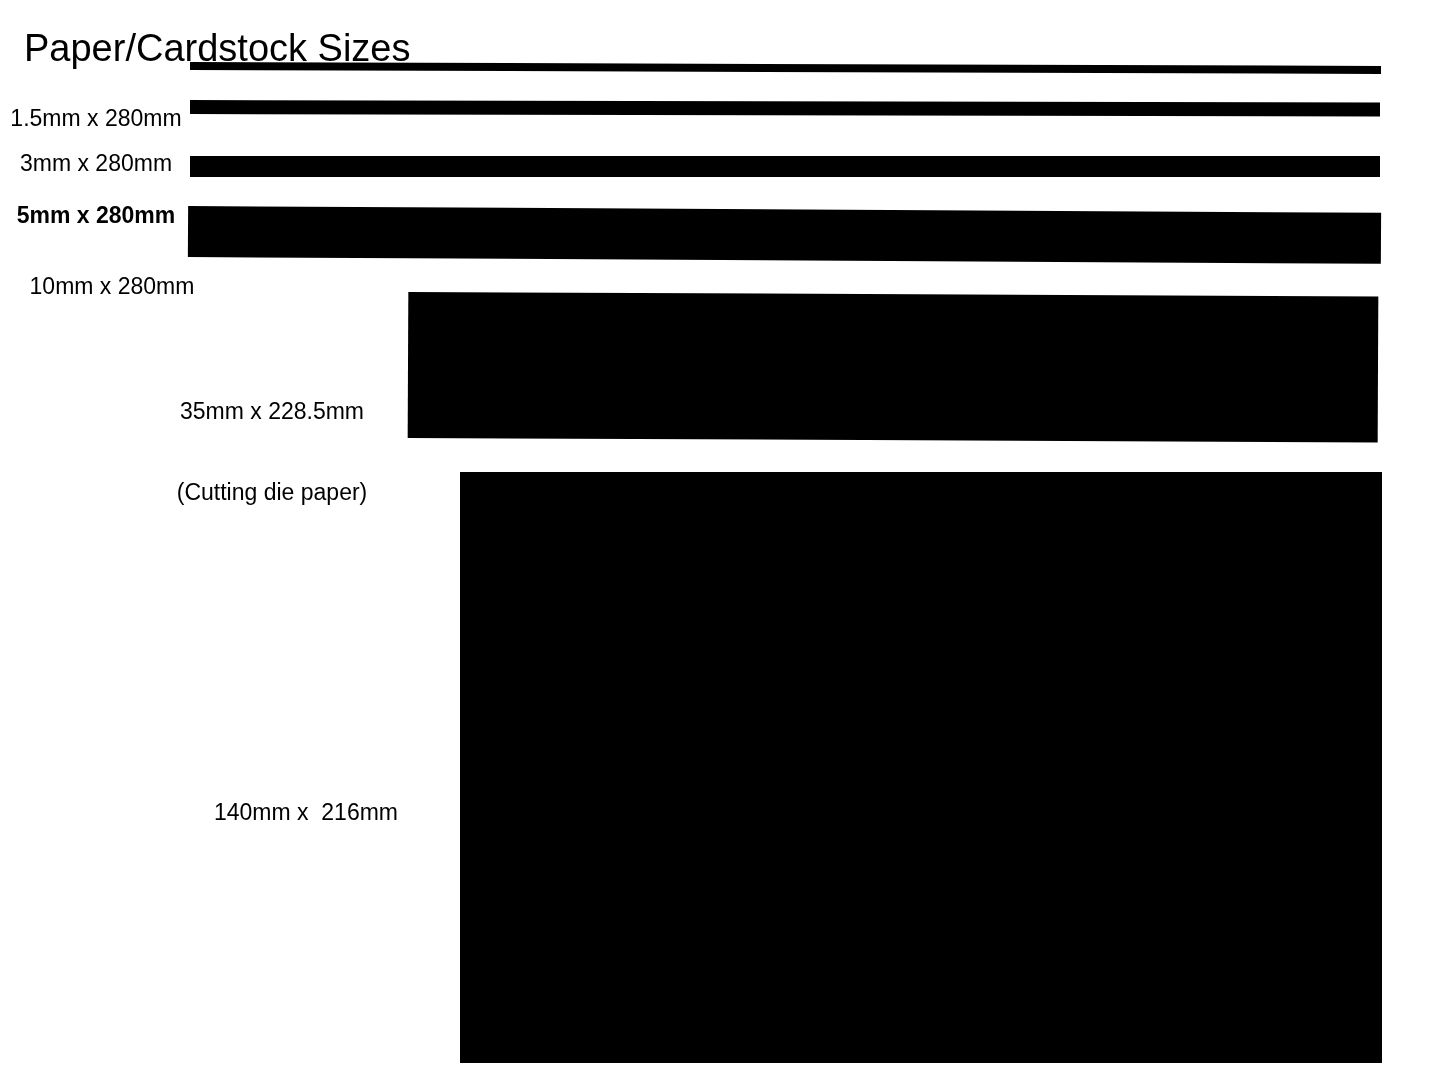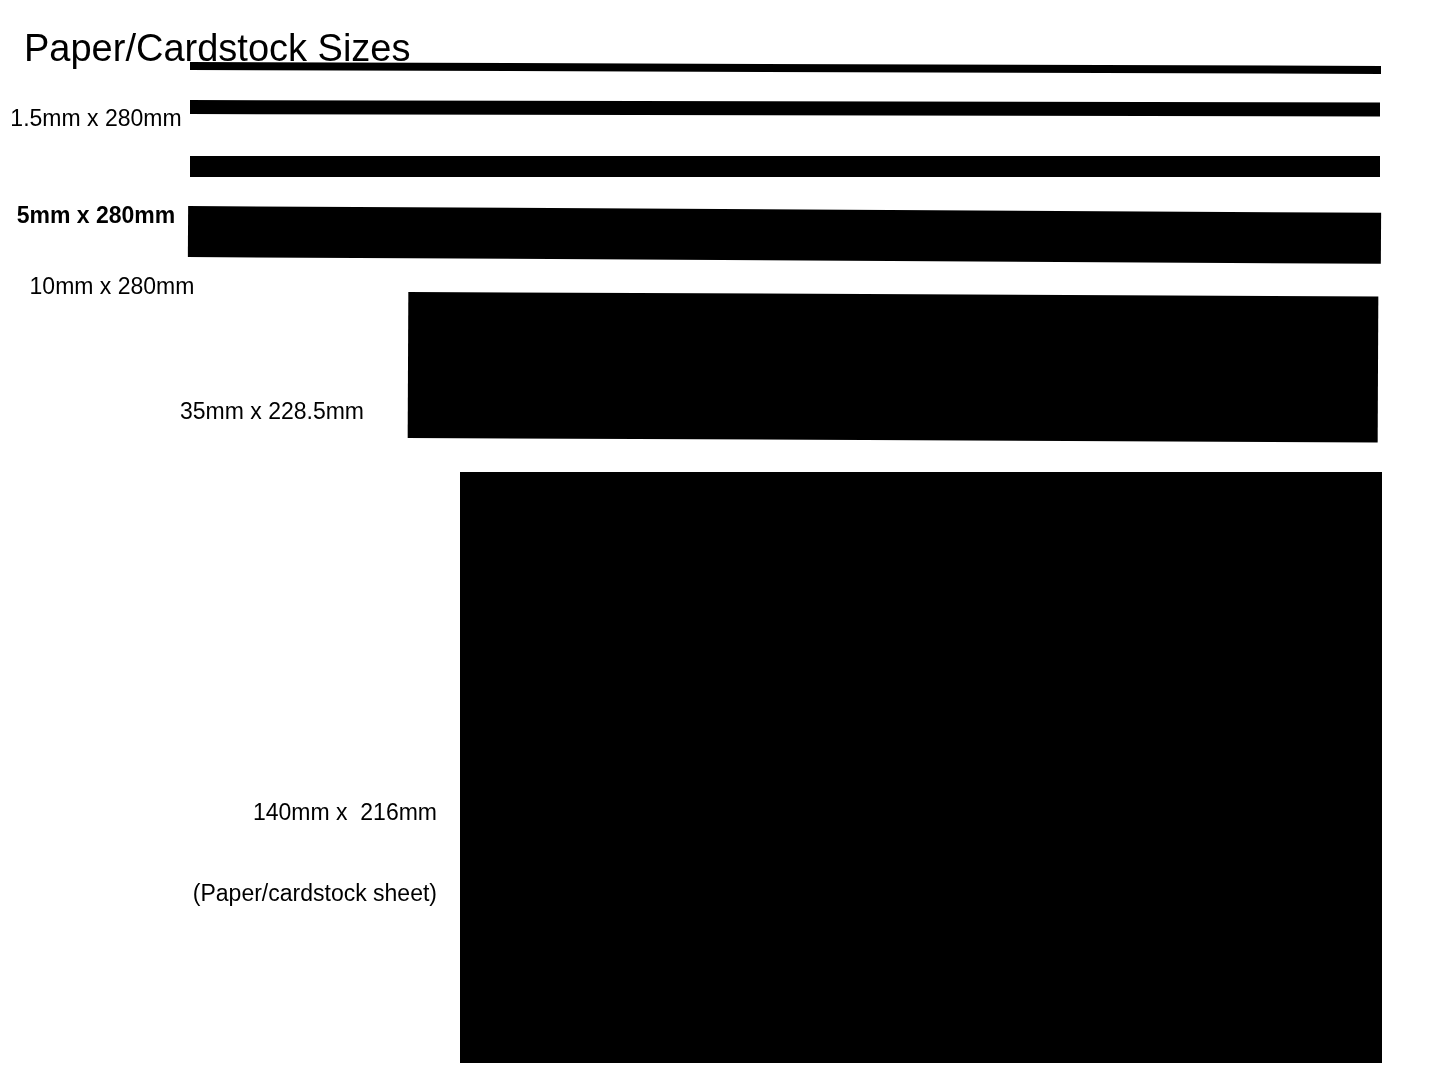--- a/index.html
+++ b/index.html
@@ -38,57 +38,60 @@
     position: absolute;
     background: var(--shape, #000000);
     transform-origin: 0 50%;
   }
   
   #lbl-1 { left: 0px;   top: 51px;  width: 192px; }
   #lbl-2 { left: 0px;   top: 96px;  width: 192px; }
   #lbl-3 { left: 0px;   top: 148px; width: 192px; font-weight: bold; }
   #lbl-4 { left: 16px;   top: 219px; width: 192px; }
   #lbl-5 { left: 130px; top: 344px; width: 284px; }
-  #lbl-6 { left: 153px; top: 745px; width: 284px; text-align: right; }
+  #lbl-6 { left: 164px; top: 745px; width: 284px; }
   
   #bar-1 { left: 190px; top: 62px;  width: 1191px; height: 8px;   transform: rotate(0.19deg); }
   #bar-2 { left: 190px; top: 100px; width: 1190px; height: 14px;  transform: rotate(0.12deg); }
   #bar-3 { left: 190px; top: 156px; width: 1190px; height: 21px; }
   #bar-4 { left: 188px; top: 206px; width: 1193px; height: 51px;  transform: rotate(0.33deg); }
   #bar-5 { left: 408px; top: 292px; width: 970px;  height: 146px; transform: rotate(0.26deg); }
   #bar-6 { left: 460px; top: 472px; width: 922px;  height: 591px; }
 </style>
 </head>
 <body>
 
 <div class="canvas">
 
   <div class="title">Paper/Cardstock Sizes</div>
 
   <div class="lbl" id="lbl-1">
     <div>1.5mm x 280mm</div>
   </div>
   <div class="bar" id="bar-1"></div>
 
+  <div class="lbl" id="lbl-2">
+    <div>3mm x 280mm</div>
+  </div>
   <div class="bar" id="bar-2"></div>
 
   <div class="lbl" id="lbl-3">
     <div>5mm x 280mm</div>
   </div>
   <div class="bar" id="bar-3"></div>
 
   <div class="lbl" id="lbl-4">
     <div>10mm x 280mm</div>
   </div>
   <div class="bar" id="bar-4"></div>
 
   <div class="lbl" id="lbl-5">
     <div>35mm x 228.5mm</div>
+    <div>(Cutting die paper)</div>
   </div>
   <div class="bar" id="bar-5"></div>
 
   <div class="lbl" id="lbl-6">
     <div>140mm x  216mm</div>
-    <div>(Paper/cardstock sheet)</div>
   </div>
   <div class="bar" id="bar-6"></div>
 
 </div>
 
 </body></html>

